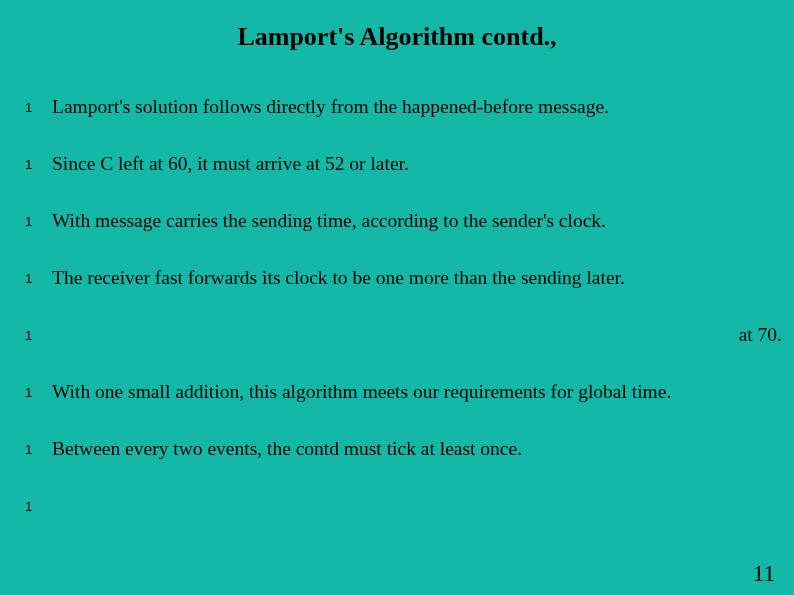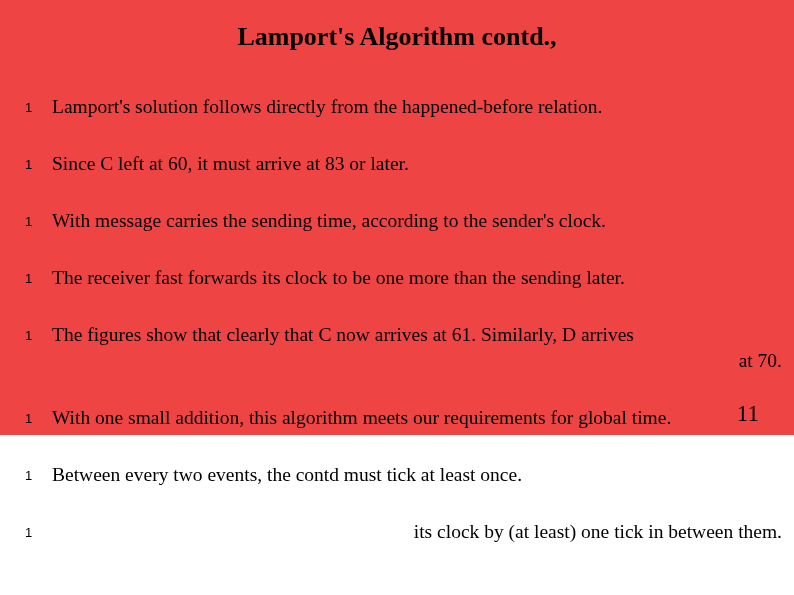--- a/index.html
+++ b/index.html
@@ -13,22 +13,22 @@
     font-family: "Liberation Serif", "DejaVu Serif", serif;
     color: #000000;
     overflow: hidden;
     position: relative;
     -webkit-font-smoothing: none;
   }
 
   .slide {
     position: relative;
     width: 794px;
-    height: 435px;
-    background: #ef4444;
+    height: 595px;
+    background: #14b8a6;
   }
 
   
   .slide-title {
     position: absolute;
     left: 0;
     top: 22px;
     width: 794px;
     text-align: center;
     font-size: 26px;
@@ -77,68 +77,67 @@
 
   .bullet-text .cont {
     display: block;
     padding-left: 31px;
     text-align: right;
   }
 
   
   .page-number {
     position: absolute;
-    right: 35px;
+    right: 19px;
     bottom: 8px;
     font-size: 23px;
     line-height: 26px;
     text-align: right;
   }
 </style>
 </head>
 <body>
 
 <div class="slide">
 
   <div class="slide-title">Lamport's Algorithm contd.,</div>
 
   <div class="body-list">
 
     <div class="bullet-row">
       <span class="bullet-marker">1</span>
       <span class="bullet-text">
-        <span>Lamport's solution follows directly from the happened-before relation.</span>
+        <span>Lamport's solution follows directly from the happened-before message.</span>
       </span>
     </div>
 
     <div class="bullet-row">
       <span class="bullet-marker">1</span>
       <span class="bullet-text">
-        <span>Since C left at 60, it must arrive at 83 or later.</span>
+        <span>Since C left at 60, it must arrive at 52 or later.</span>
       </span>
     </div>
 
     <div class="bullet-row">
       <span class="bullet-marker">1</span>
       <span class="bullet-text">
         <span>With message carries the sending time, according to the sender's clock.</span>
       </span>
     </div>
 
     <div class="bullet-row">
       <span class="bullet-marker">1</span>
       <span class="bullet-text">
         <span>The receiver fast forwards its clock to be one more than the sending later.</span>
       </span>
     </div>
 
     <div class="bullet-row">
       <span class="bullet-marker">1</span>
       <span class="bullet-text">
-        <span>The figures show that clearly that C now arrives at 61.  Similarly, D arrives</span>
         <span class="cont">at 70.</span>
       </span>
     </div>
 
     <div class="bullet-row">
       <span class="bullet-marker">1</span>
       <span class="bullet-text">
         <span>With one small addition, this algorithm meets our requirements for global time.</span>
       </span>
     </div>
@@ -146,21 +145,20 @@
     <div class="bullet-row">
       <span class="bullet-marker">1</span>
       <span class="bullet-text">
         <span>Between every two events, the contd must tick at least once.</span>
       </span>
     </div>
 
     <div class="bullet-row">
       <span class="bullet-marker">1</span>
       <span class="bullet-text">
-        <span class="cont">its clock by (at least) one tick in between them.</span>
       </span>
     </div>
 
   </div>
 
   <div class="page-number">11</div>
 
 </div>
 
 </body></html>

